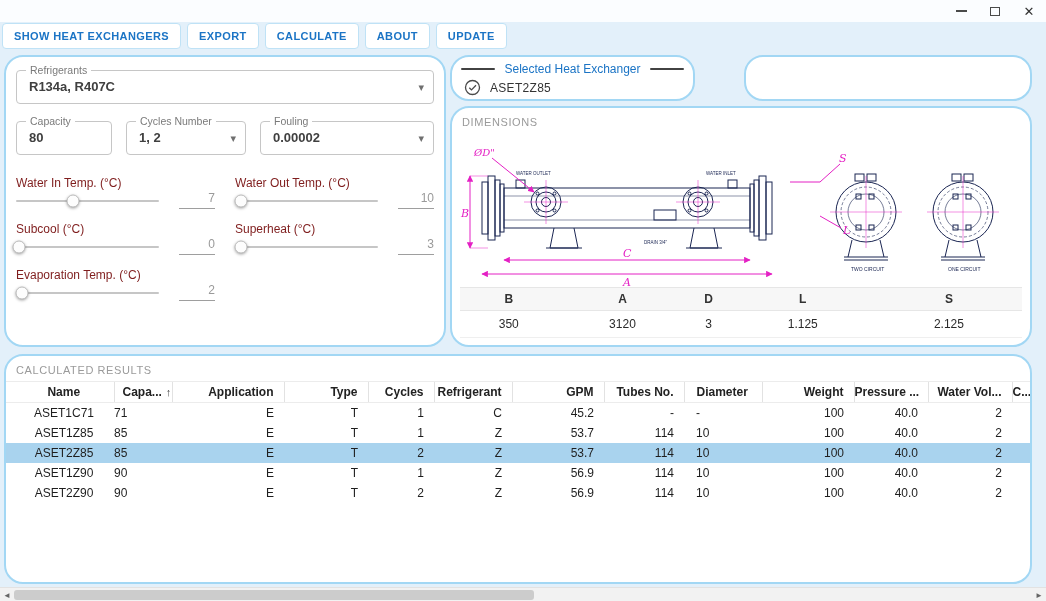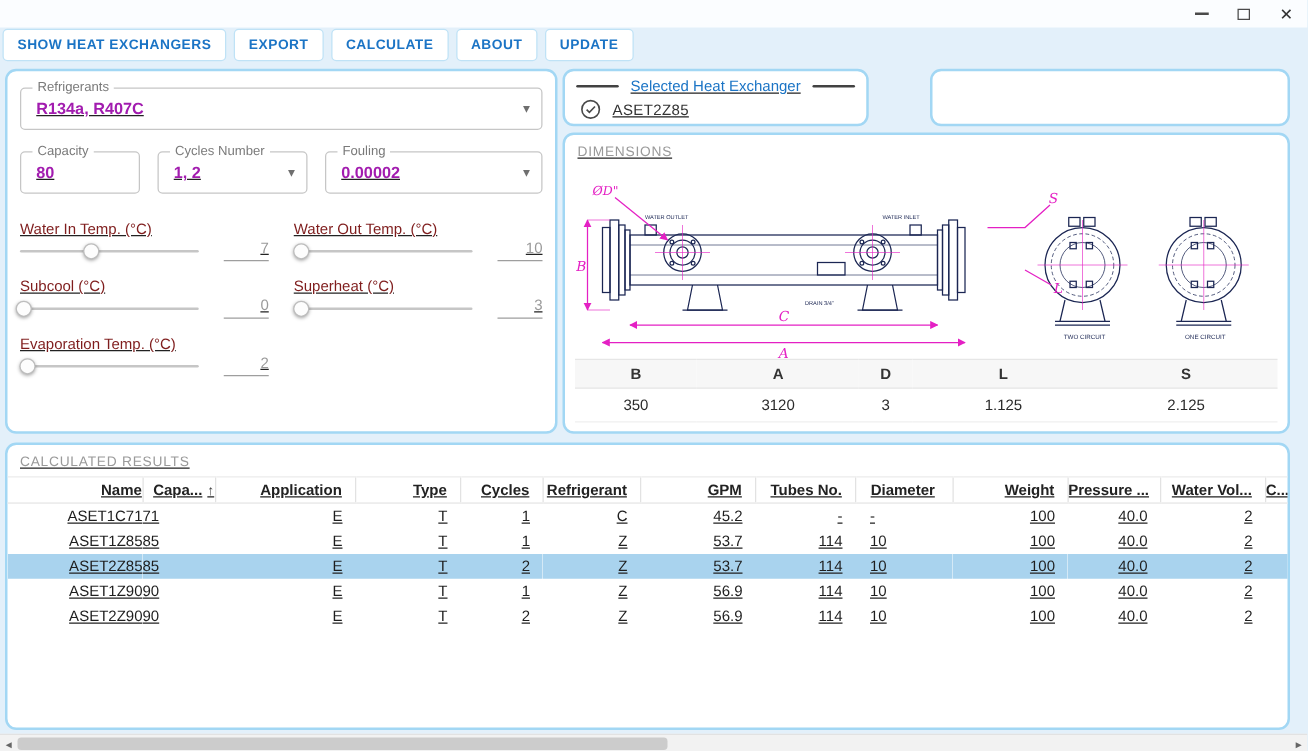--- a/index.html
+++ b/index.html
@@ -19,26 +19,26 @@
   .close-glyph{font-size:13px;color:#333;line-height:1;}
   
   .toolbar{position:absolute;left:2px;top:23px;height:26px;display:flex;gap:6px;}
   .tbtn{
     background:#fff;border:1px solid #bfe2f6;border-radius:4px;
     color:#1b74c5;font-size:11px;font-weight:700;letter-spacing:.4px;
     padding:0 11px;display:flex;align-items:center;cursor:pointer;
     font-family:"Liberation Sans",sans-serif;
   }
   
-  .panel{position:absolute;background:#fff;border:2px solid #a2d7f4;border-radius:9px;text-decoration:underline;}
+  .panel{position:absolute;background:#fff;border:2px solid #a2d7f4;border-radius:19px;}
   
   .left-panel{left:4px;top:55px;width:442px;height:292px;}
   .ofield{position:relative;border:1px solid #c6c6c6;border-radius:4px;height:34px;background:#fff;}
   .ofield .flabel{position:absolute;top:-7px;left:9px;background:#fff;padding:0 4px;font-size:10.5px;color:#7a7a7a;white-space:nowrap;}
-  .ofield .fvalue{display:block;line-height:32px;padding-left:12px;font-size:13px;font-weight:600;color:#a21caf;}
+  .ofield .fvalue{display:block;line-height:32px;padding-left:12px;font-size:13px;font-weight:600;color:#404040;}
   .ofield .caret{position:absolute;right:9px;top:50%;transform:translateY(-50%);color:#6f6f6f;font-size:11px;}
   .field-refrigerants{margin:13px 10px 0;}
   .fields-row{margin:17px 10px 0;display:flex;gap:14px;}
   .f-capacity{width:96px;} .f-cycles{width:120px;} .f-fouling{flex:1;}
   .sliders-grid{margin:21px 10px 0;display:grid;grid-template-columns:1fr 1fr;column-gap:20px;row-gap:13px;}
   .slider{display:grid;grid-template-columns:1fr 36px;grid-template-rows:17px 16px;column-gap:16px;}
   .slabel{grid-area:1/1;font-size:12px;color:#7f1d1d;white-space:nowrap;}
   .sval{grid-area:1/2/3/3;align-self:end;text-align:right;font-size:12px;color:#9a9a9a;border-bottom:1px solid #9e9e9e;padding-bottom:3px;}
   .strack{grid-area:2/1;position:relative;align-self:center;height:2px;background:#c6c6c6;border-radius:2px;margin-right:4px;}
   .sthumb{position:absolute;top:50%;transform:translate(-50%,-50%);width:13px;height:13px;border-radius:50%;background:#fdfdfd;border:1px solid #bdbdbd;box-shadow:0 1px 3px rgba(0,0,0,.35);}
@@ -57,21 +57,21 @@
   .drawing-wrap{position:absolute;left:6px;top:24px;width:566px;height:156px;}
   .dims-table{position:absolute;left:8px;right:8px;bottom:7px;border-collapse:collapse;width:calc(100% - 16px);}
   .dims-table th{background:#f7f7f7;height:23px;font-size:12px;font-weight:600;color:#333;border-top:1px solid #e6e6e6;border-bottom:1px solid #e6e6e6;text-align:center;}
   .dims-table td{height:27px;font-size:12px;color:#2a2a2a;text-align:center;border-bottom:1px solid #efefef;}
   
   .results-panel{left:4px;top:354px;width:1028px;height:230px;overflow:hidden;}
   .results-table{border-collapse:collapse;table-layout:fixed;width:1024px;margin-top:5px;}
   .results-table th{height:21px;font-size:12px;font-weight:700;color:#222;border-top:1px solid #ececec;border-bottom:1px solid #ececec;white-space:nowrap;overflow:hidden;}
   .results-table th + th{border-left:1px solid #e2e2e2;}
   .results-table td{height:20px;font-size:12px;color:#1e1e1e;white-space:nowrap;overflow:hidden;}
-  .results-table .c0{width:108px;text-align:right;padding-left:8px;}
+  .results-table .c0{width:108px;text-align:center;padding-left:8px;}
   .results-table .c1{width:58px;text-align:left;padding-right:10px;}
   .results-table th.c1{text-align:left;padding-left:8px;}
   .results-table .c2{width:112px;text-align:right;padding-right:10px;}
   .results-table .c3{width:84px;text-align:right;padding-right:10px;}
   .results-table .c4{width:66px;text-align:right;padding-right:10px;}
   .results-table .c5{width:78px;text-align:right;padding-right:10px;}
   .results-table .c6{width:92px;text-align:right;padding-right:10px;}
   .results-table .c7{width:80px;text-align:right;padding-right:10px;}
   .results-table .c8{width:78px;text-align:left;padding-left:12px;}
   .results-table .c9{width:92px;text-align:right;padding-right:10px;}

